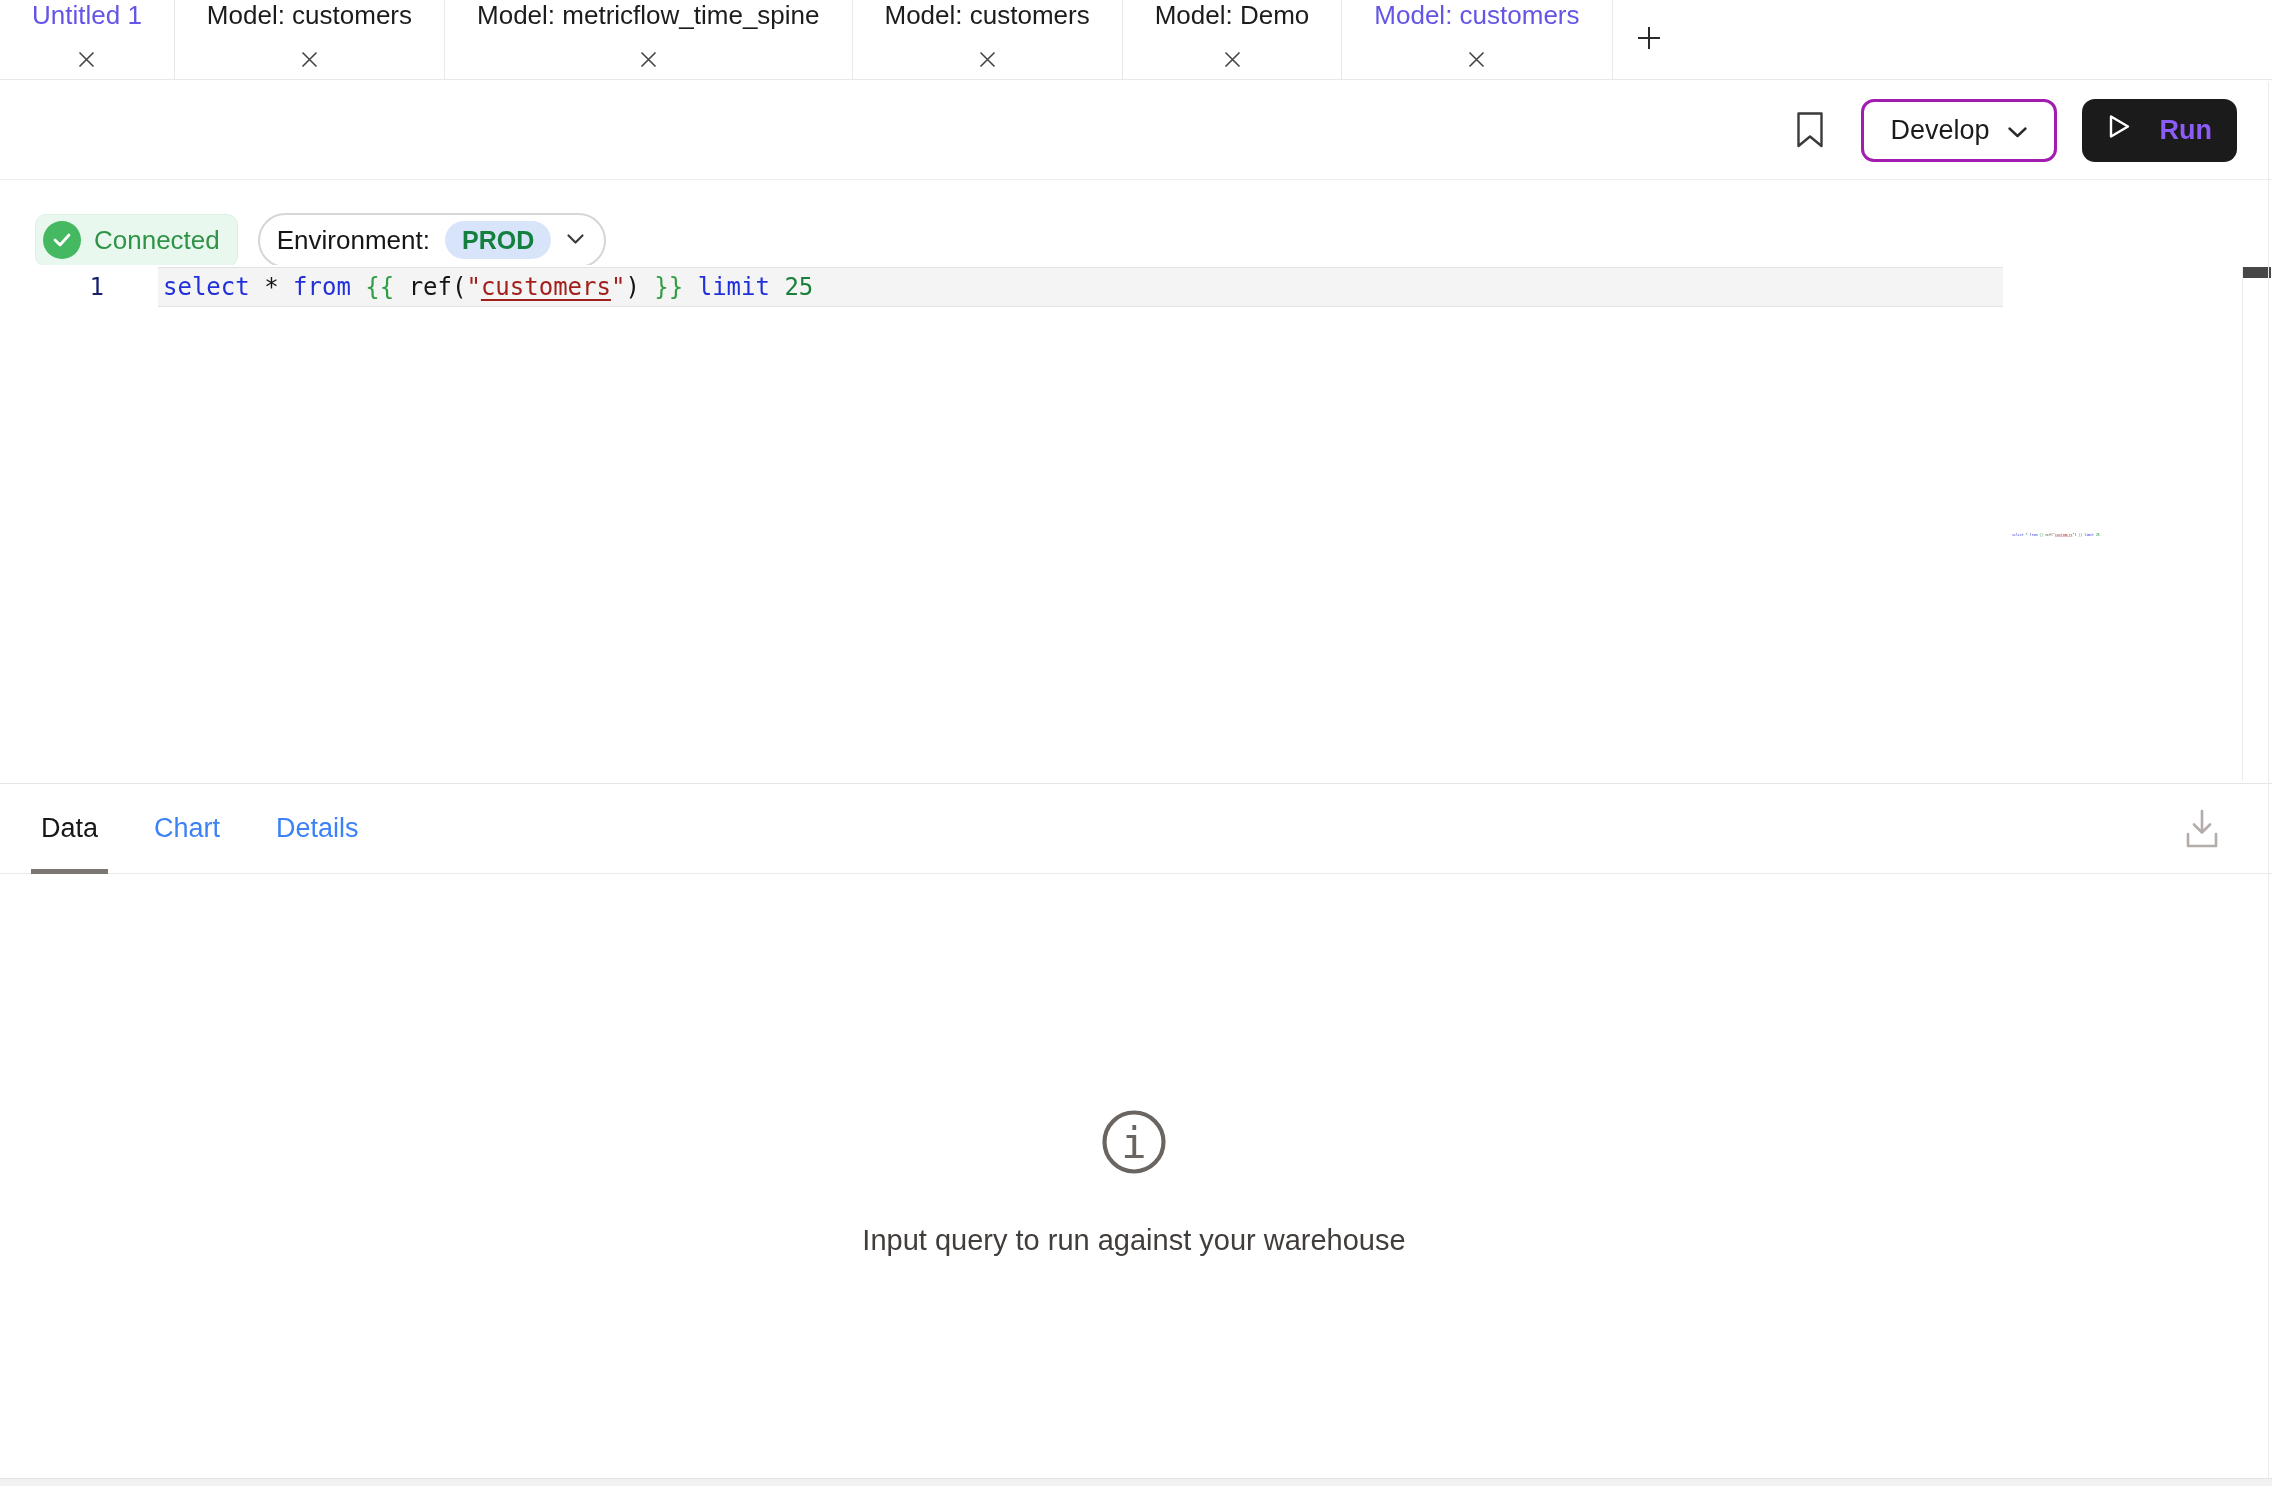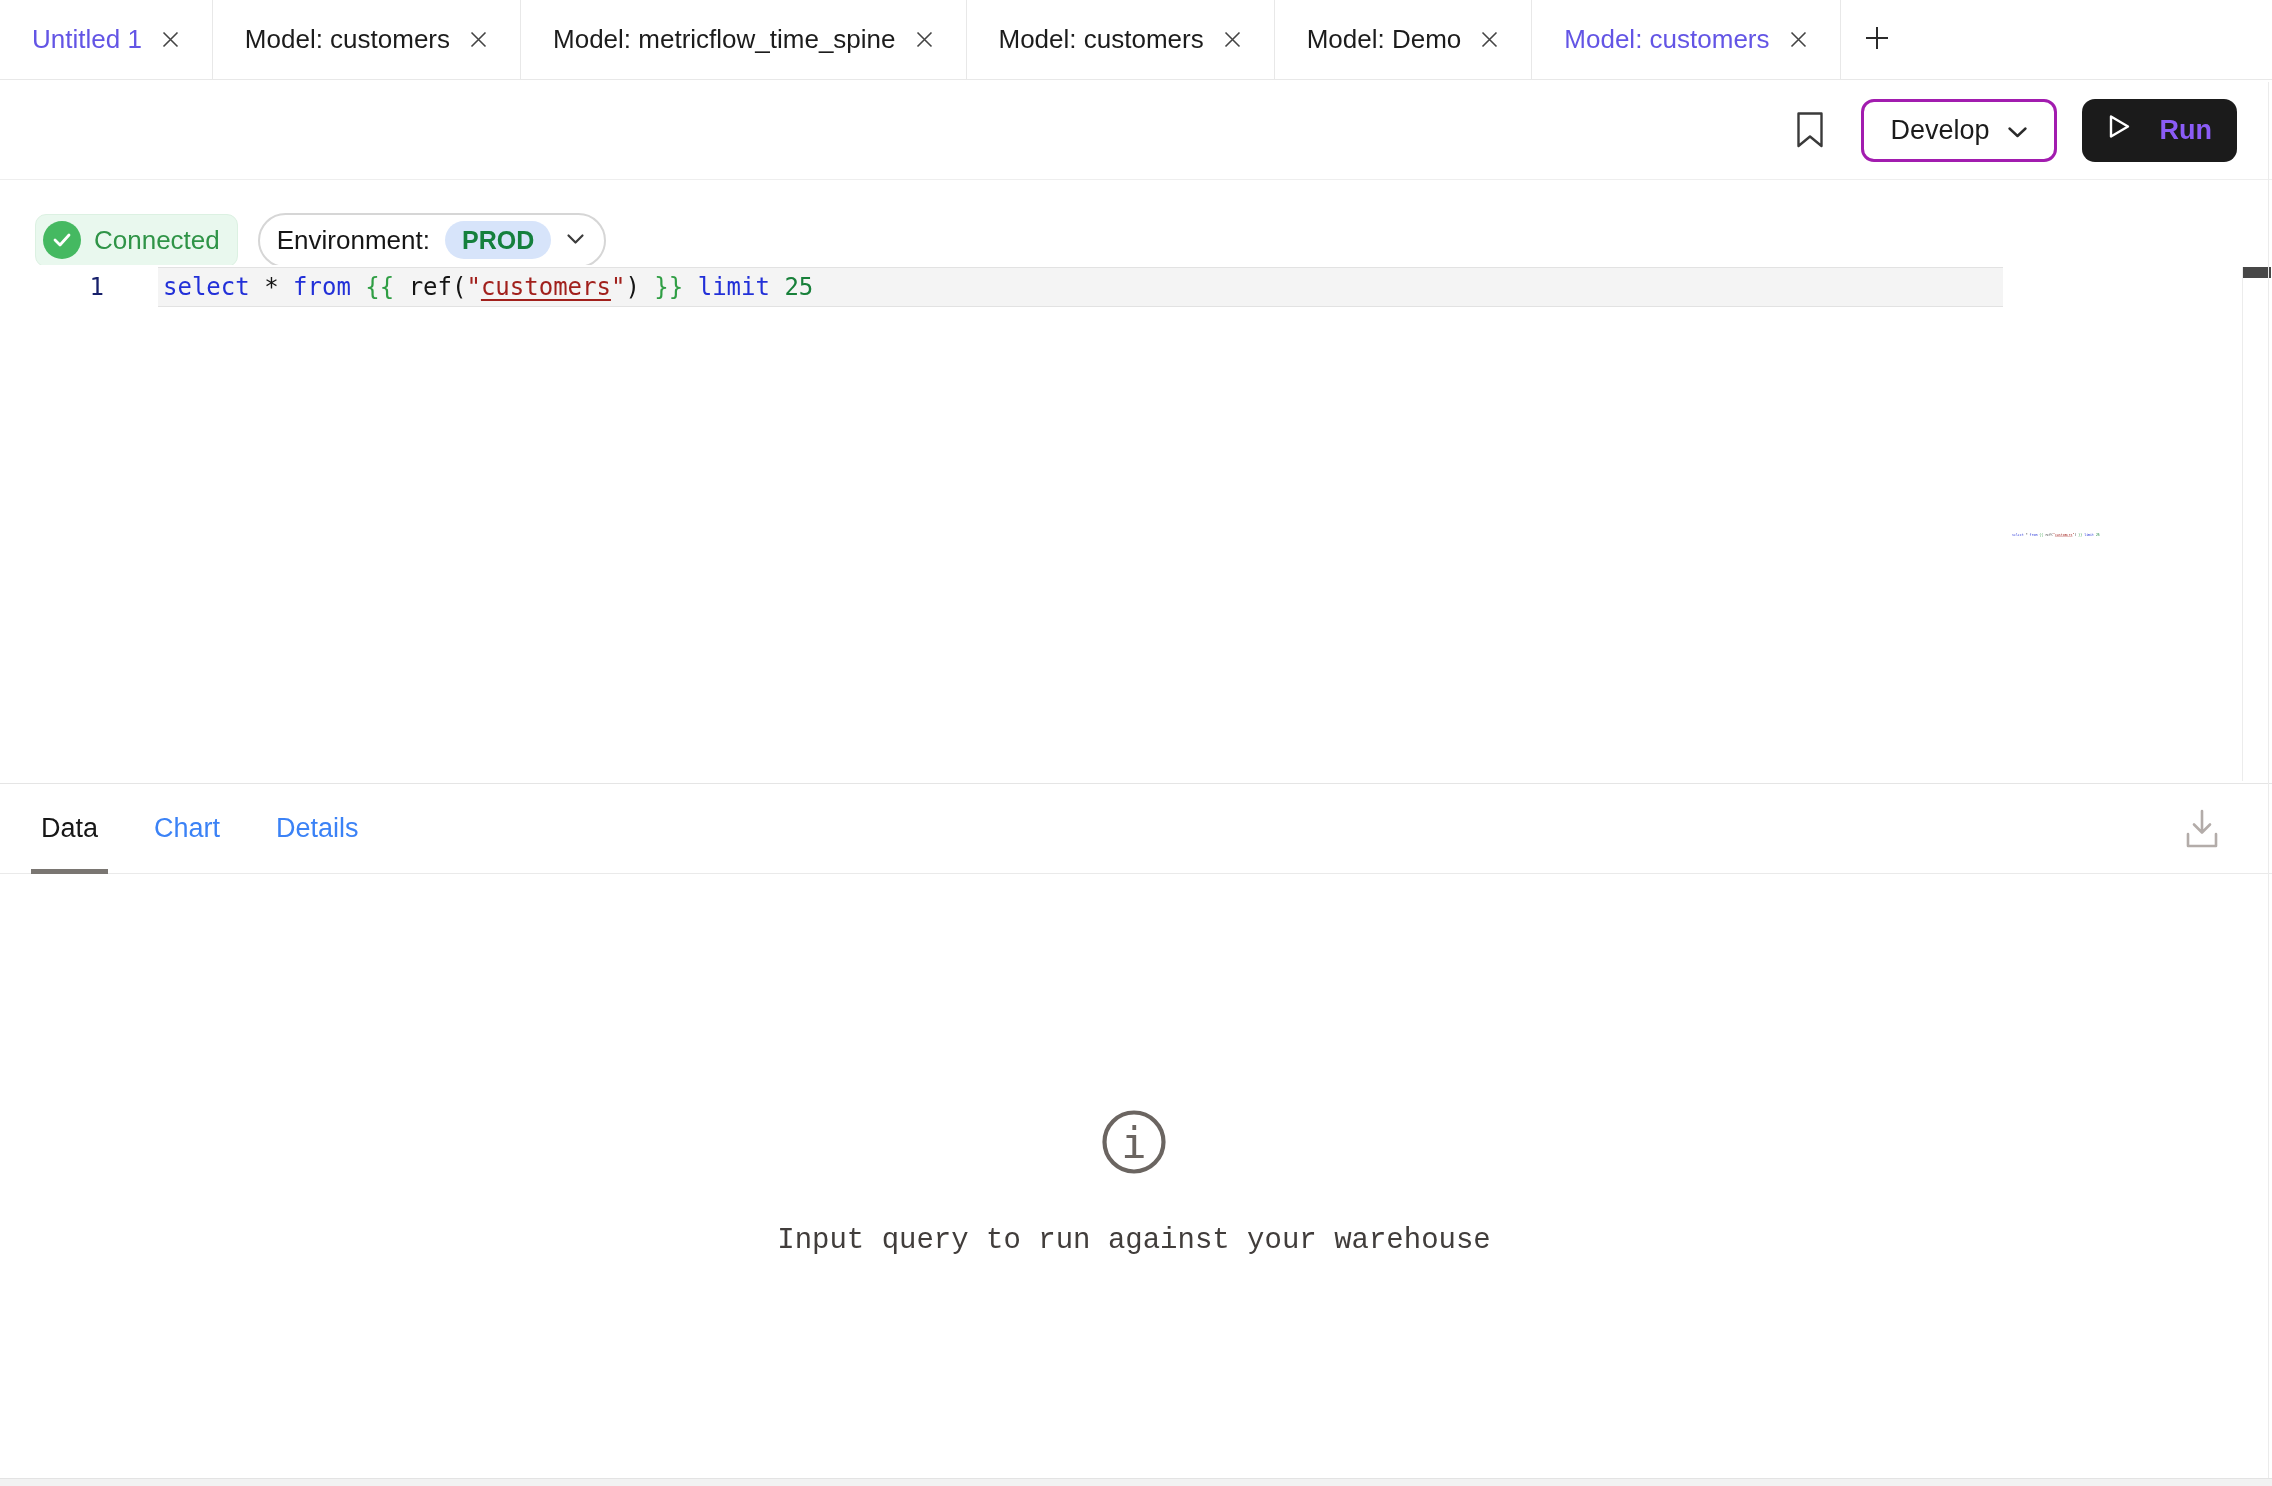--- a/index.html
+++ b/index.html
@@ -1,21 +1,21 @@
 <!DOCTYPE html>
 <html><head>
 <meta charset="utf-8">
 <style>
   * { margin:0; padding:0; box-sizing:border-box; }
   html,body { width:2272px; height:1486px; background:#fff; font-family:"Liberation Sans",sans-serif; color:#1a1a1a; overflow:hidden; }
   .app { position:relative; width:2272px; height:1486px; background:#fff; }
 
   
   .tabbar { position:absolute; top:0; left:0; width:2272px; height:80px; display:flex; align-items:stretch; border-bottom:1px solid #e8e8e8; background:#fff; }
-  .tab { display:flex; align-items:center; gap:19px; padding:0 32px; border-right:1px solid #e8e8e8; font-size:26px; color:#1c1c1c; cursor:default; background:#fff; }
+  .tab { display:flex; align-items:center; gap:19px; padding:0 32px; border-right:1px solid #e8e8e8; font-size:26px; color:#1c1c1c; cursor:default; background:#fff;flex-direction:column; }
   .tab .tab-label { white-space:nowrap; }
   .tab.active .tab-label { color:#6355e5; }
   .tab .close { display:flex; align-items:center; }
   .new-tab { display:flex; align-items:center; justify-content:center; padding:0 22px; background:none; border:none; }
 
   
   .toolbar { position:absolute; top:81px; left:0; width:2272px; height:99px; display:flex; align-items:center; justify-content:flex-end; padding-right:35px; border-bottom:1px solid #eeeeee; background:#fff; }
   .bookmark-btn { display:flex; align-items:center; background:none; border:none; margin-right:37px; }
   .develop-btn { display:flex; align-items:center; gap:17px; height:63px; padding:0 26px; font-size:27px; font-weight:500; color:#1b1b1b; background:#fff; border:3px solid #a21caf; border-radius:13px; font-family:"Liberation Sans",sans-serif; }
   .run-btn { display:flex; align-items:center; gap:28px; height:63px; padding:0 25px; margin-left:25px; font-size:27px; font-weight:600; color:#8b5cf6; background:#1b1b1b; border:none; border-radius:13px; font-family:"Liberation Sans",sans-serif;text-align:right; }
@@ -46,21 +46,21 @@
 
   
   .results { position:absolute; top:783px; left:0; width:2272px; height:695px; background:#fff; border-top:1px solid #e5e5e5; }
   .results-tabs { position:relative; display:flex; align-items:center; height:90px; padding-left:31px; border-bottom:1px solid #eaeaea; }
   .rtab { position:relative; display:flex; align-items:center; height:100%; padding:0 10px; margin-right:36px; font-size:27px; color:#3b82f6; cursor:default; }
   .rtab.active { color:#171717; font-weight:500; }
   .rtab.active::after { content:""; position:absolute; left:0; right:0; bottom:-1px; height:5px; background:#7a7672; }
   .download-btn { margin-left:auto; margin-right:52px; background:none; border:none; display:flex; align-items:center; }
 
   .empty-state { position:absolute; top:324px; left:0; width:2268px; text-align:center; }
-  .empty-text { margin-top:44px; font-size:29px; font-weight:500; color:#413d3b;font-family:Liberation Mono, monospace; }
+  .empty-text { margin-top:44px; font-size:29px; font-weight:500; color:#413d3b; }
   .info-wrap { display:inline-flex; }
 
   
   .bottom-strip { position:absolute; left:0; top:1478px; width:2272px; height:8px; background:#f2f2f2; border-top:1px solid #e3e3e3; }
   .right-edge { position:absolute; left:2268px; top:82px; width:1px; height:1396px; background:#ebebeb; }
 </style>
 </head>
 <body>
 
 <div class="app">

